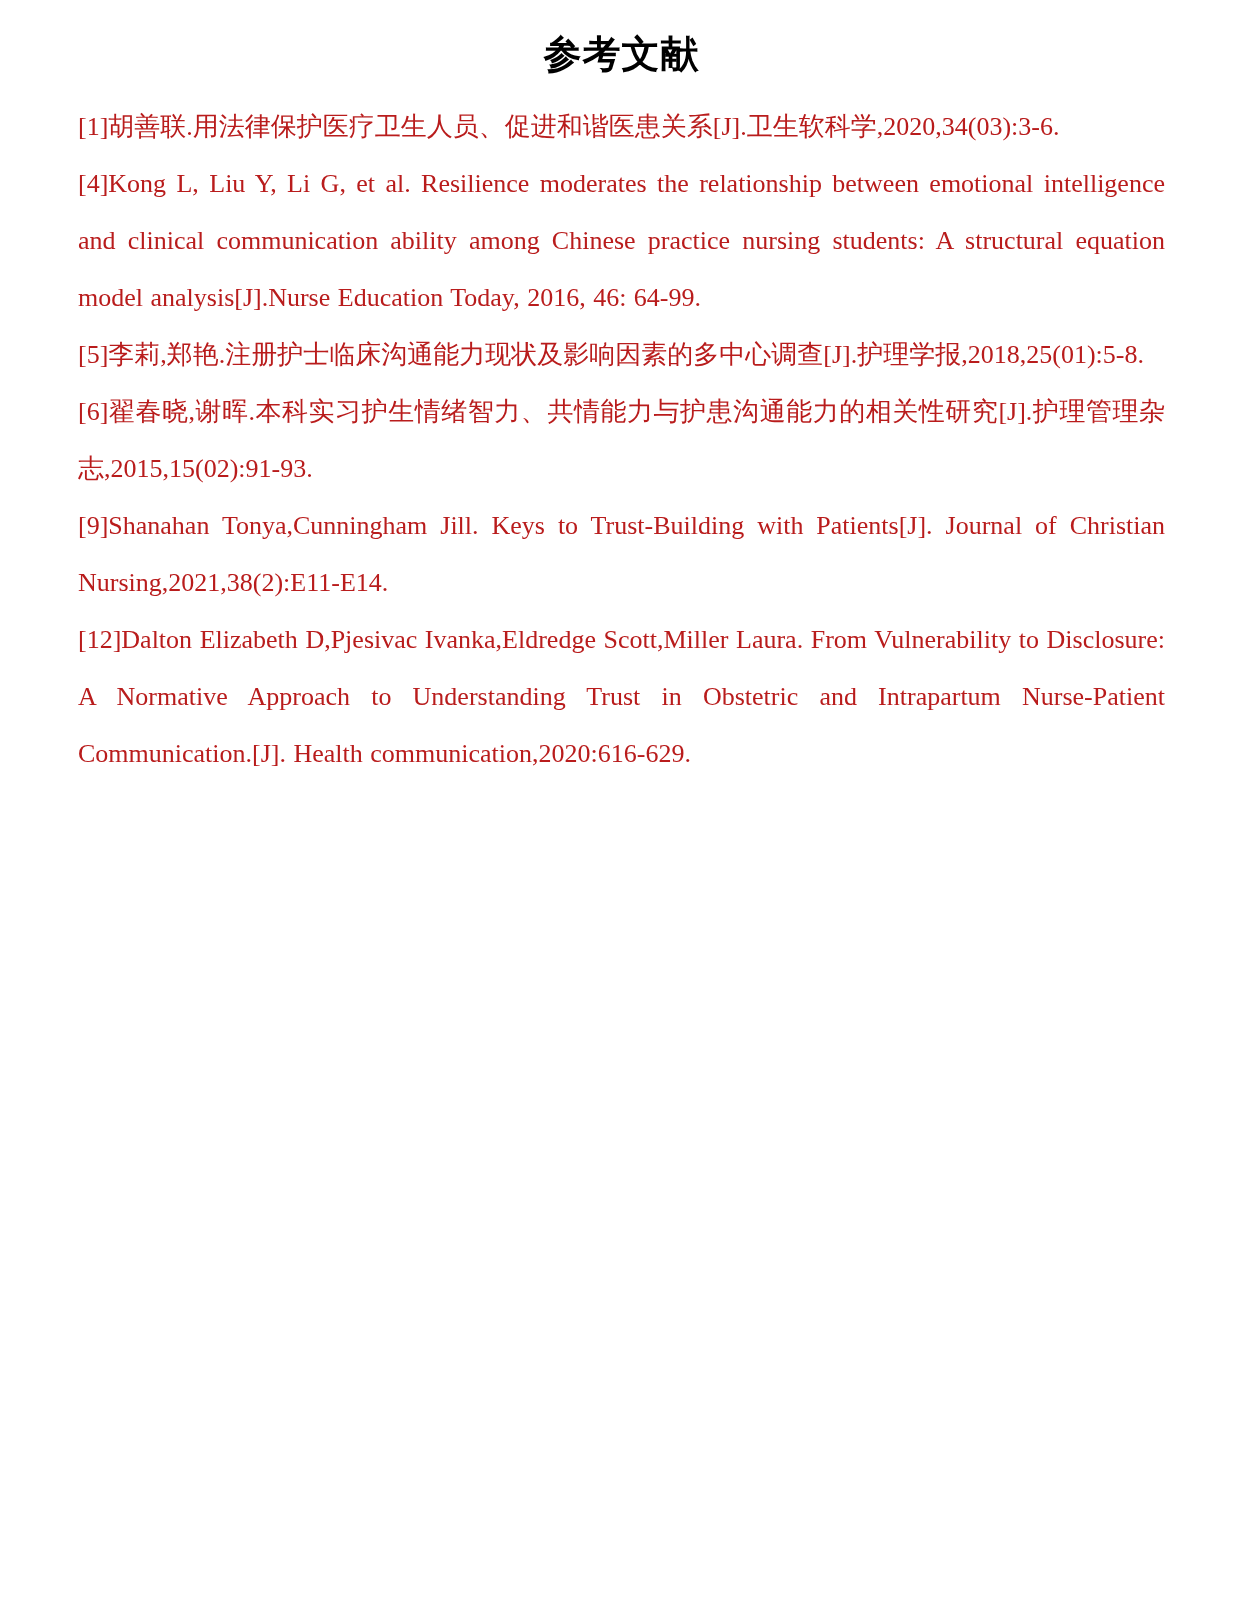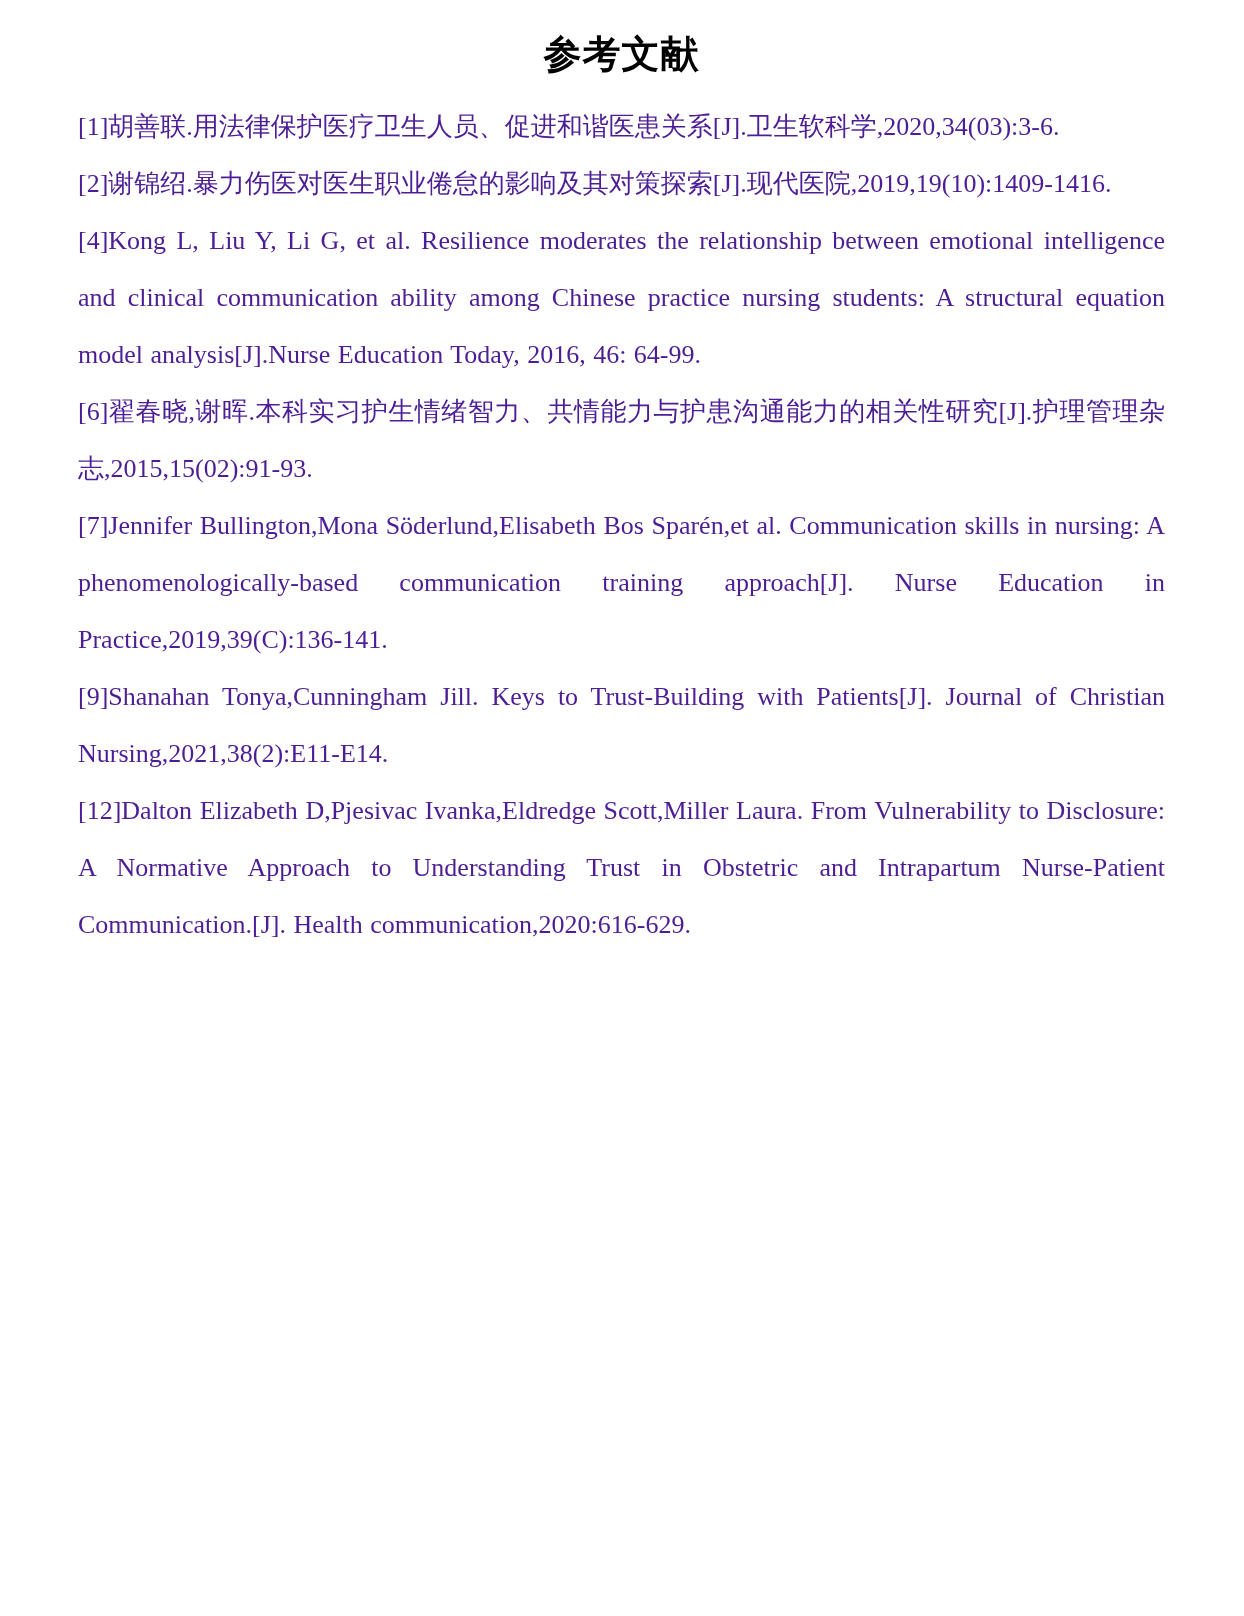--- a/index.html
+++ b/index.html
@@ -24,38 +24,37 @@
     font-weight: 700;
     font-size: 38px;
     line-height: 56px;
     color: #000000;
     letter-spacing: 1px;
   }
   .references {
     font-family: "Liberation Serif", "DejaVu Serif", serif;
     font-size: 26px;
     line-height: 57px;
-    color: #4c1d95;
+    color: #b91c1c;
   }
   .reference {
     margin: 0;
     padding: 0;
     text-align: justify;
     text-align-last: left;
     word-spacing: 1px;
   }
 </style>
 </head>
 <body>
 
 <div class="page">
   <h1 class="doc-title">参考文献</h1>
 
   <div class="references">
     <p class="reference">[1]胡善联.用法律保护医疗卫生人员、促进和谐医患关系[J].卫生软科学,2020,34(03):3-6.</p>
-    <p class="reference">[2]谢锦绍.暴力伤医对医生职业倦怠的影响及其对策探索[J].现代医院,2019,19(10):1409-1416.</p>
     <p class="reference">[4]Kong L, Liu Y, Li G, et al. Resilience moderates the relationship between emotional intelligence and clinical communication ability among Chinese practice nursing students: A structural equation model analysis[J].Nurse Education Today, 2016, 46: 64-99.</p>
+    <p class="reference">[5]李莉,郑艳.注册护士临床沟通能力现状及影响因素的多中心调查[J].护理学报,2018,25(01):5-8.</p>
     <p class="reference">[6]翟春晓,谢晖.本科实习护生情绪智力、共情能力与护患沟通能力的相关性研究[J].护理管理杂志,2015,15(02):91-93.</p>
-    <p class="reference">[7]Jennifer Bullington,Mona Söderlund,Elisabeth Bos Sparén,et al.  Communication skills in nursing: A phenomenologically-based communication training approach[J]. Nurse Education in Practice,2019,39(C):136-141.</p>
     <p class="reference">[9]Shanahan Tonya,Cunningham Jill. Keys to Trust-Building with Patients[J]. Journal of Christian Nursing,2021,38(2):E11-E14.</p>
     <p class="reference">[12]Dalton Elizabeth D,Pjesivac Ivanka,Eldredge Scott,Miller Laura. From Vulnerability to Disclosure: A Normative Approach to Understanding Trust in Obstetric and Intrapartum Nurse-Patient Communication.[J]. Health communication,2020:616-629.</p>
   </div>
 </div>
 
 </body></html>

